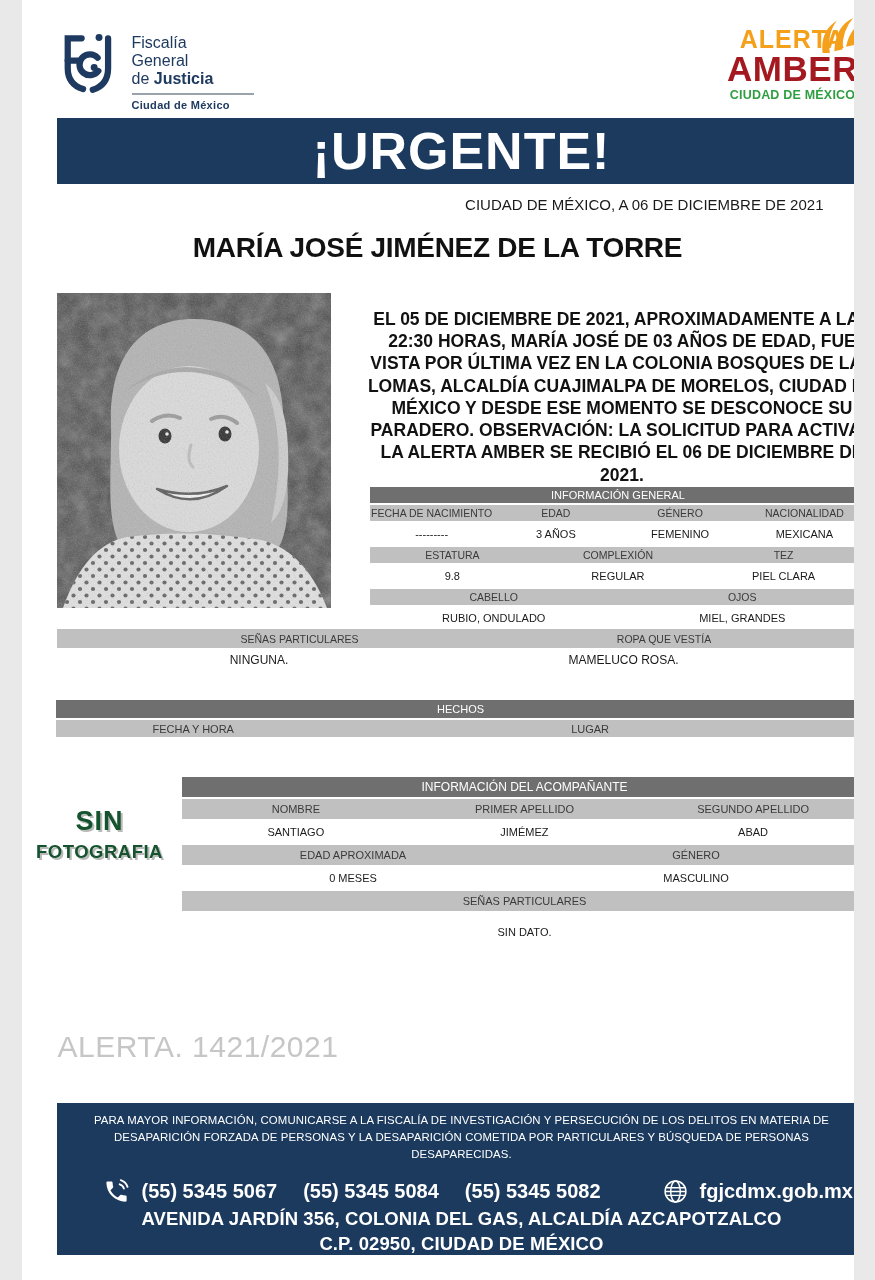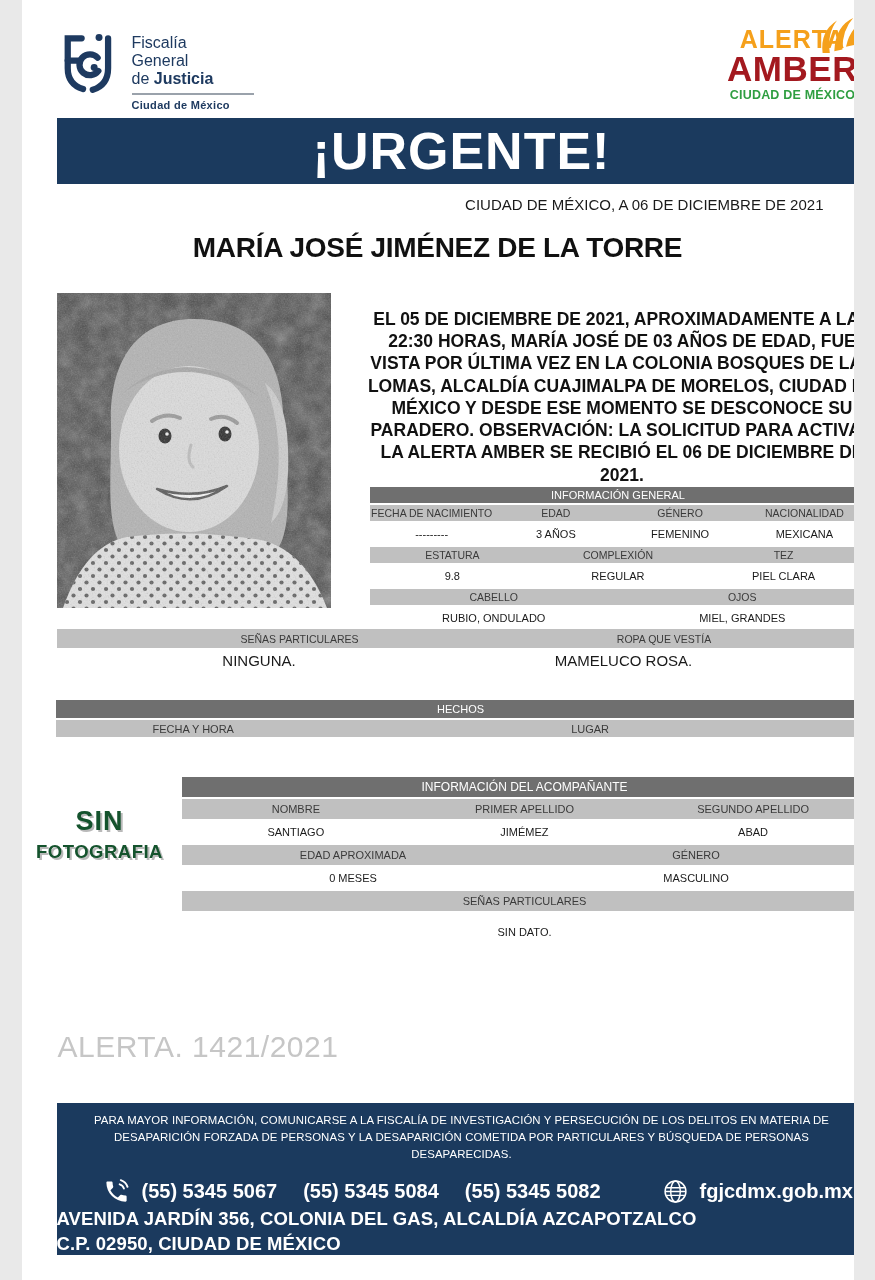--- a/index.html
+++ b/index.html
@@ -47,21 +47,21 @@
   .gtable{position:absolute;left:348px;top:487px;width:497px;font-size:10.5px;}
   .gtable .t-head{height:16px;font-size:11px;}
   .gtable .t-lbl{height:16px;}
   .gtable .t-val{height:22px;font-size:11px;}
   .gtable .c25{width:25%;}
   .gtable .c33{width:33.33%;}
   .gtable .c50{width:50%;}
 
   .grow4{position:absolute;left:35px;top:629px;width:810px;font-size:10.5px;}
   .grow4 .t-lbl{height:19px;}
-  .grow4 .t-val{height:20px;font-size:15px;}
+  .grow4 .t-val{height:20px;font-size:12px;}
   .ca{width:50%;}
   .cb{width:40%;}
 
   .htable{position:absolute;left:34px;top:700px;width:810px;font-size:11px;}
   .htable .t-head{height:18px;}
   .htable .t-lbl{height:17px;}
   .htable .t-val{height:22px;}
   .c32{width:32%;}
   .c66{width:66%;}
 
@@ -81,21 +81,21 @@
   .alert-number{position:absolute;left:36px;top:1030px;font-size:30px;color:#c6c6c6;letter-spacing:.5px;}
 
   
   .footer{position:absolute;left:35px;top:1103px;width:810px;height:152px;background:#1b3a5e;color:#fff;}
   .f-info{margin:9px auto 8px auto;width:772px;text-align:center;font-size:11.4px;line-height:1.5;letter-spacing:.1px;}
   .f-contact{display:flex;align-items:center;margin:15px 0 0 46px;font-size:20px;font-weight:bold;}
   .f-contact .num{margin-left:26px;}
   .f-contact .num:first-of-type{margin-left:12px;}
   .f-web{display:flex;align-items:center;margin-left:62px;}
   .f-web span{margin-left:12px;}
-  .f-addr{font-size:18.5px;font-weight:bold;margin-top:3px;letter-spacing:.1px;}
+  .f-addr{text-align:center;font-size:18.5px;font-weight:bold;margin-top:3px;letter-spacing:.1px;}
 </style>
 </head>
 <body>
 
 <div class="page">
 
   <div class="fgj-logo">
     <svg class="fgj-emblem" viewBox="0 0 92 92">
       <g fill="none" stroke="#1e3a60" stroke-width="9" stroke-linecap="round">
         <path d="M34 9 H14 V52 Q14 75 36 82"></path>

